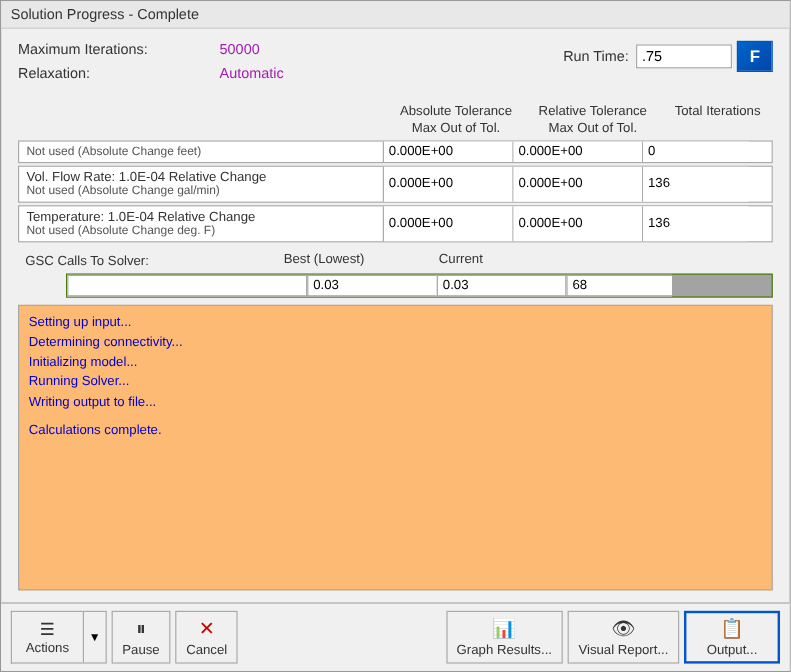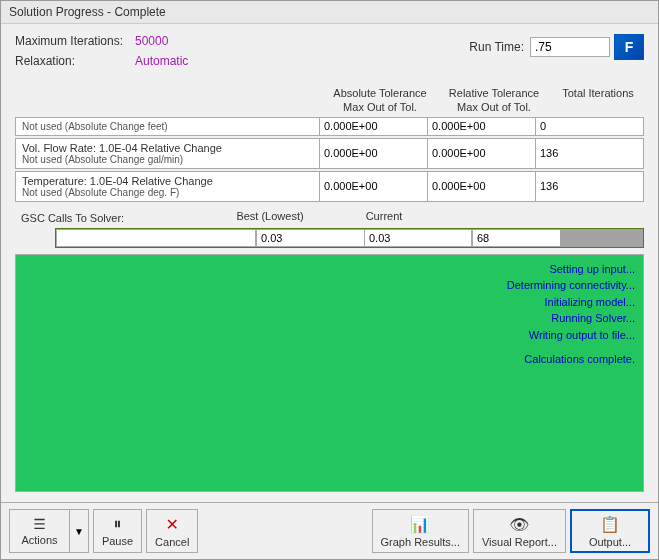--- a/index.html
+++ b/index.html
@@ -31,20 +31,21 @@
       flex: 1;
       padding: 10px 14px;
       display: flex;
       flex-direction: column;
       overflow: hidden;
     }
     .row {
       display: flex;
       align-items: center;
       margin-bottom: 6px;
+      gap: 48px;
     }
     .label {
       color: #333;
       min-width: 120px;
     }
     .value {
       color: #a21caf;
     }
     .runtime-label {
       margin-right: 6px;
@@ -162,26 +163,25 @@
     }
     .gsc-row-wrapper {
       border: 1px solid #4d7c0f;
       background: #a3a3a3;
       display: flex;
       margin-left: 40px;
     }
     .log-section {
       flex: 1;
       border: 1px solid #aaa;
-      background: #22c55e;
+      background: #fdba74;
       margin-top: 6px;
       padding: 6px 8px;
       overflow-y: auto;
       min-height: 80px;
-      text-align: right;
     }
     .log-line {
       color: #0000cc;
       font-size: 11px;
       line-height: 1.5;
       cursor: pointer;
     }
     .log-line.complete {
       color: #0000cc;
       margin-top: 8px;

